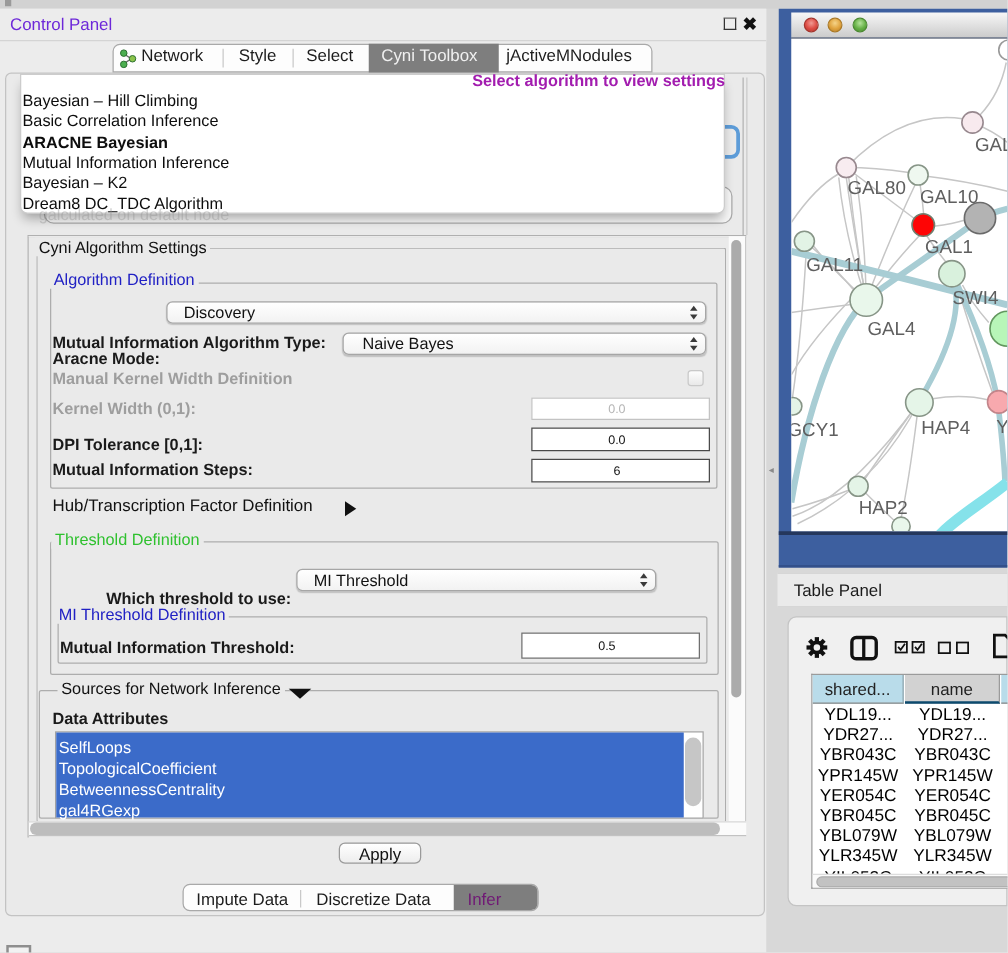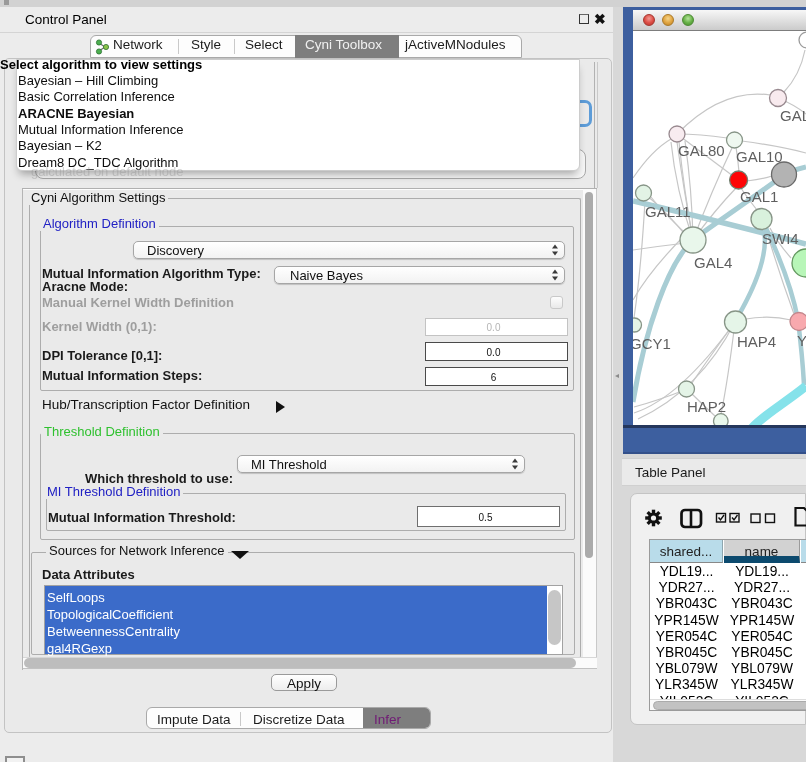--- a/index.html
+++ b/index.html
@@ -19,21 +19,21 @@
   .ditem{position:absolute;left:18px;font-size:13px;color:#0d0d0d;white-space:nowrap;}
 </style>
 </head>
 <body>
 
 <div class="abs" style="left:0;top:0;width:613px;height:762px;background:#ececec;"></div>
 <div class="abs" style="left:0;top:0;width:806px;height:7px;background:#d2d2d2;"></div>
 <div class="abs" style="left:4px;top:0;width:5px;height:5px;background:#9a9a9a;"></div>
 
 <div class="abs" style="left:0;top:7px;width:613px;height:26px;background:#ececec;border-bottom:1px solid #d4d4d4;"></div>
-<div class="abs" style="left:25px;top:12px;font-size:13.5px;color:#000000;">Control Panel</div>
+<div class="abs" style="left:8px;top:12px;font-size:13.5px;color:#6d28d9;">Control Panel</div>
 <div class="abs" style="left:579px;top:14px;width:10px;height:10px;border:1.7px solid #333;border-top:1.7px solid #666;"></div>
 <div class="abs" style="left:594px;top:11px;font-size:14px;font-weight:bold;color:#111;">✖</div>
 
 <div class="abs" style="left:4px;top:58px;width:608px;height:675px;background:#eaeaea;border:1px solid #c3c3c3;border-radius:5px;"></div>
 
 <div class="abs" style="left:90px;top:35px;width:432px;height:23px;background:#fdfdfd;border:1px solid #a9a9a9;border-radius:6px 6px 0 0;"></div>
 <div class="abs" style="left:295px;top:35px;width:104px;height:23px;background:#7e7e7e;"></div>
 <div class="abs" style="left:178px;top:39px;width:1px;height:15px;background:#c9c9c9;"></div>
 <div class="abs" style="left:234px;top:39px;width:1px;height:15px;background:#c9c9c9;"></div>
 <svg class="abs" style="left:95px;top:39px;" width="15" height="16" viewBox="0 0 15 16">
@@ -118,21 +118,21 @@
 
 <div class="abs" style="left:146px;top:707px;width:285px;height:22px;background:#fdfdfd;border:1px solid #a9a9a9;border-radius:6px;overflow:hidden;">
   <div class="abs" style="left:216px;top:0;width:108px;height:22px;background:#7e7e7e;"></div>
   <div class="abs" style="left:93px;top:4px;width:1px;height:14px;background:#c9c9c9;"></div>
   <div class="abs" style="left:10px;top:3.5px;font-size:13.5px;color:#1c1c1c;">Impute Data</div>
   <div class="abs" style="left:106px;top:3.5px;font-size:13.5px;color:#1c1c1c;">Discretize Data</div>
   <div class="abs" style="left:227px;top:3.5px;font-size:13.5px;color:#701a75;">Infer Network</div>
 </div>
 
 <div class="abs" style="left:16px;top:59px;width:564px;height:112px;background:#ffffff;border:1px solid #cccccc;border-radius:0 0 6px 6px;box-shadow:0 6px 9px -3px rgba(0,0,0,0.33);"></div>
-<div class="abs" style="left:0;top:59px;width:580px;height:14px;text-align:left;font-size:13px;font-weight:bold;color:#000000;top:57px;">Select algorithm to view settings</div>
+<div class="abs" style="left:0;top:59px;width:580px;height:14px;text-align:right;font-size:13px;font-weight:bold;color:#a21caf;top:57px;">Select algorithm to view settings</div>
 <div class="ditem" style="top:73px;">Bayesian – Hill Climbing</div>
 <div class="ditem" style="top:89.3px;">Basic Correlation Inference</div>
 <div class="ditem" style="top:105.6px;font-weight:bold;">ARACNE Bayesian</div>
 <div class="ditem" style="top:121.9px;">Mutual Information Inference</div>
 <div class="ditem" style="top:138.2px;">Bayesian – K2</div>
 <div class="ditem" style="top:154.5px;">Dream8 DC_TDC Algorithm</div>
 <div class="abs" style="left:31px;top:164px;font-size:13px;color:rgba(150,150,150,0.42);white-space:nowrap;">galculated on default node</div>
 
 <div class="abs" style="left:5px;top:756px;width:20px;height:10px;background:#f2f2f2;border:2px solid #8e8e8e;"></div>
 
@@ -256,20 +256,20 @@
     <path d="M102 24.5 l2 2.3 l3.5 -4.8" stroke-width="1.4"></path>
     <rect x="121" y="21" width="9" height="8.5" stroke-width="1.4"></rect>
     <rect x="135.5" y="21" width="9" height="8.5" stroke-width="1.4"></rect>
   </g>
 
   <path d="M165.5 15 h8.5 l6.5 6.5 v11 h-15 z" fill="none" stroke="#111" stroke-width="2.2"></path>
 </svg>
 
 <div class="abs" style="left:649px;top:539px;width:171px;height:172px;background:#ffffff;border:1px solid #9b9b9b;border-right:none;overflow:hidden;">
   <div class="abs" style="left:0;top:0;width:73px;height:23px;background:#b9dcea;border-right:1px solid #8fa6ae;border-bottom:1px solid #888;text-align:center;font-size:13.5px;color:#222;line-height:23px;">shared...</div>
-  <div class="abs" style="left:74px;top:0;width:76px;height:23px;background:#d2d2d2;border-right:1px solid #9b9b9b;border-bottom:7px solid #0c4a6e;text-align:center;font-size:13.5px;color:#222;line-height:23px;">name</div>
+  <div class="abs" style="left:74px;top:0;width:76px;height:23px;background:#d2d2d2;border-right:1px solid #9b9b9b;border-bottom:2px solid #0c4a6e;text-align:center;font-size:13.5px;color:#222;line-height:23px;">name</div>
   <div class="abs" style="left:151px;top:0;width:20px;height:23px;background:#b9dcea;border-bottom:1px solid #888;font-size:13.5px;color:#222;line-height:23px;padding-left:11px;">A</div>
   <div class="abs" style="left:0;top:24px;width:73px;text-align:center;font-size:13.8px;color:#000;line-height:16.2px;white-space:nowrap;">YDL19...<br>YDR27...<br>YBR043C<br>YPR145W<br>YER054C<br>YBR045C<br>YBL079W<br>YLR345W<br>YIL052C</div>
   <div class="abs" style="left:74px;top:24px;width:76px;text-align:center;font-size:13.8px;color:#000;line-height:16.2px;white-space:nowrap;">YDL19...<br>YDR27...<br>YBR043C<br>YPR145W<br>YER054C<br>YBR045C<br>YBL079W<br>YLR345W<br>YIL052C</div>
   <div class="abs" style="left:157px;top:24px;width:20px;font-size:13.8px;color:#000;line-height:16.2px;white-space:nowrap;">13<br>12<br>&nbsp;<br>9.<br>8.<br>9.<br>&nbsp;<br>9.<br>8.</div>
   <div class="abs" style="left:0;top:159px;width:171px;height:13px;background:#fafafa;border-top:1px solid #ddd;"></div>
   <div class="abs" style="left:3px;top:161px;width:168px;height:9px;background:#c2c2c2;border:1px solid #ababab;border-radius:5px;"></div>
 </div>
 
 </body></html>

